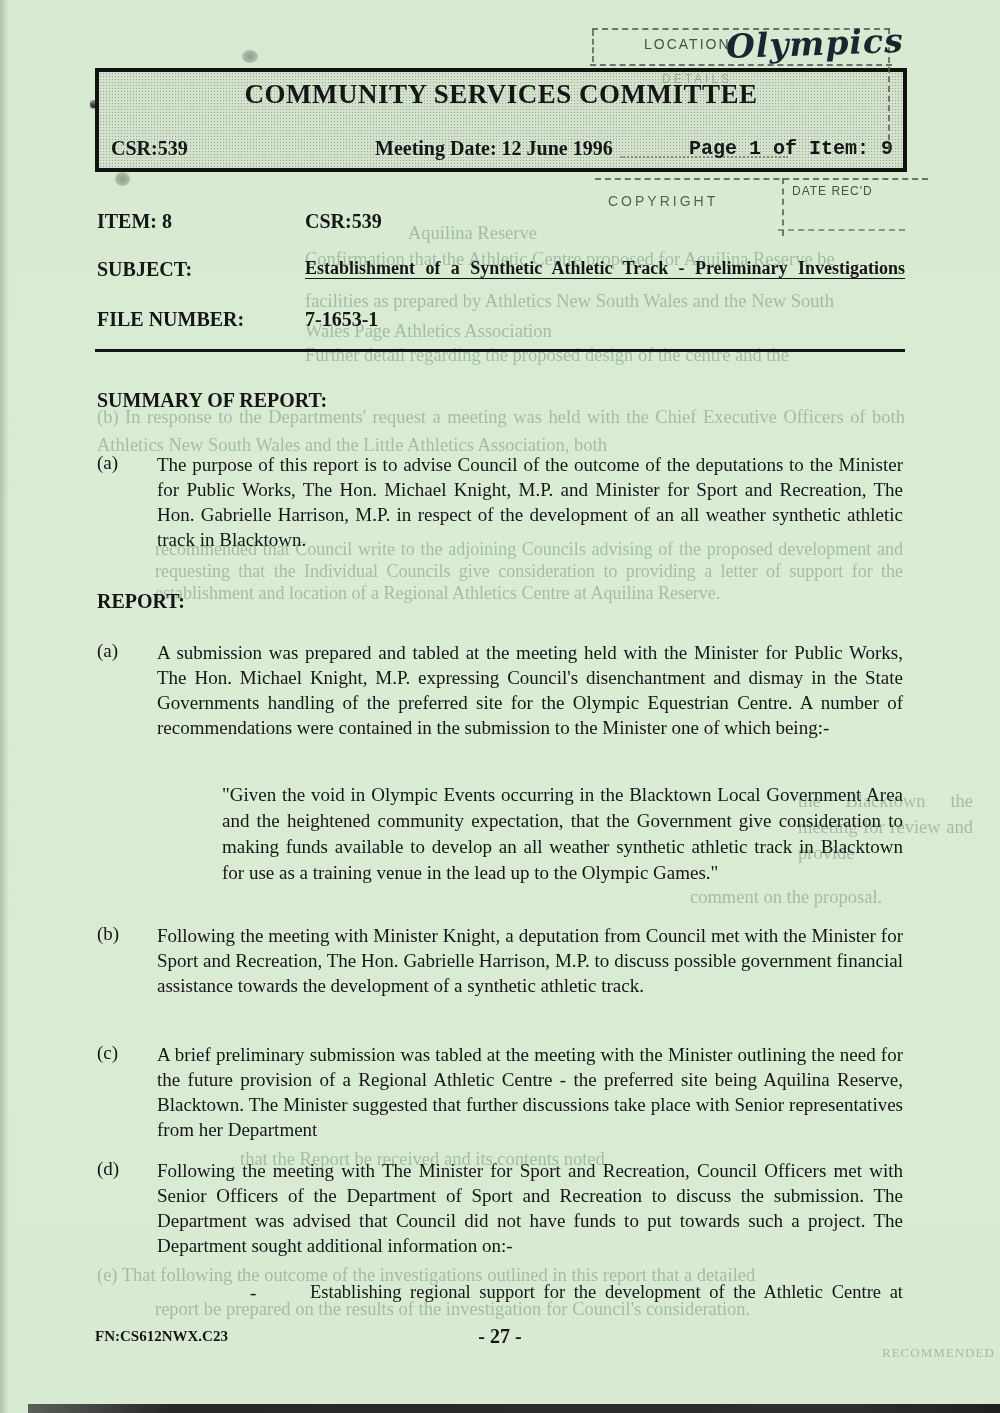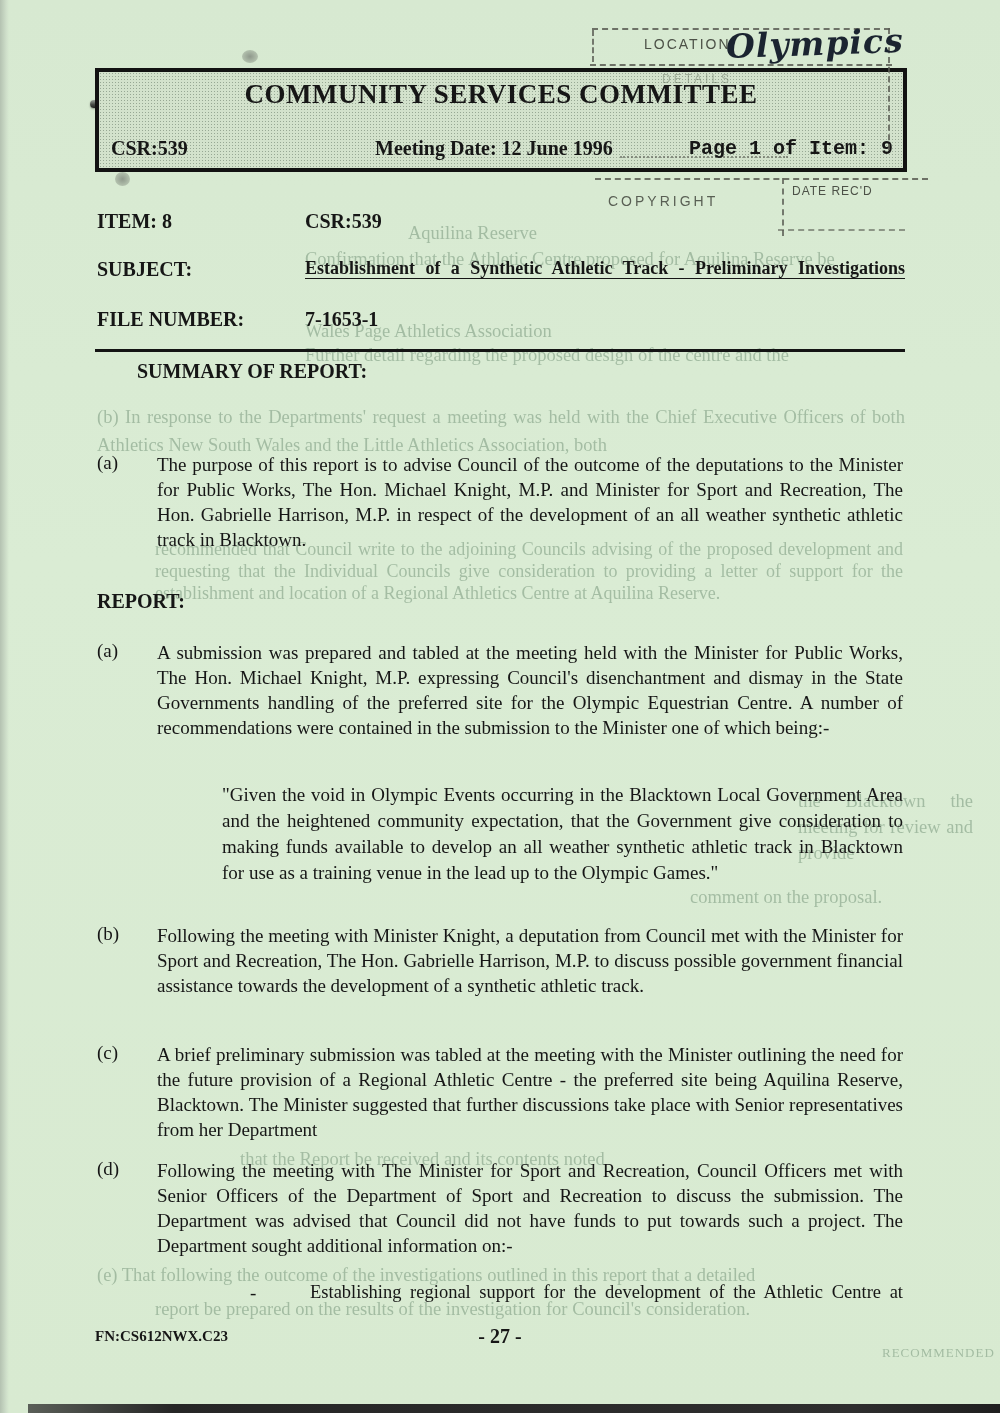--- a/index.html
+++ b/index.html
@@ -105,20 +105,21 @@
 <div class="page">
 
   <div class="left-edge"></div>
   <div class="staple"></div>
   <div class="speck speck-a"></div>
   <div class="speck speck-b"></div>
   <div class="bottom-strip"></div>
 
   <div class="ghost g0">Aquilina Reserve</div>
   <div class="ghost g1">Confirmation that the Athletic Centre proposed for Aquilina Reserve be</div>
+  <div class="ghost g2">facilities as prepared by Athletics New South Wales and the New South</div>
   <div class="ghost g3">Wales Page Athletics Association</div>
   <div class="ghost g4">Further detail regarding the proposed design of the centre and the</div>
   <div class="ghost g5">(b)   In response to the Departments' request a meeting was held with the Chief Executive Officers of both Athletics New South Wales and the Little Athletics Association, both</div>
   <div class="ghost g6">recommended that Council write to the adjoining Councils advising of the proposed development and requesting that the Individual Councils give consideration to providing a letter of support for the establishment and location of a Regional Athletics Centre at Aquilina Reserve.</div>
   <div class="ghost g7">the Blacktown the meeting for review and provide</div>
   <div class="ghost g8">comment on the proposal.</div>
   <div class="ghost g9">that the Report be received and its contents noted</div>
   <div class="ghost g10">(e)   That following the outcome of the investigations outlined in this report that a detailed</div>
   <div class="ghost g11">report be prepared on the results of the investigation for Council's consideration.</div>
   <div class="ghost g12">RECOMMENDED</div>
@@ -149,21 +150,21 @@
   <div class="doc meta-value" style="top:210px;">CSR:539</div>
 
   <div class="doc meta-label" style="top:258px;">SUBJECT:</div>
   <div class="doc subject-value" style="top:258px;">Establishment of a Synthetic Athletic Track - Preliminary Investigations</div>
 
   <div class="doc meta-label" style="top:308px;">FILE NUMBER:</div>
   <div class="doc meta-value" style="top:308px;">7-1653-1</div>
 
   <div class="rule" style="top:349px;"></div>
 
-  <div class="section-heading" style="top:360px;margin-left:40px;">SUMMARY OF REPORT:</div>
+  <div class="section-heading" style="top:389px;">SUMMARY OF REPORT:</div>
   <div class="para-label" style="top:452px;">(a)</div>
   <div class="para-text" style="top:452px;">The purpose of this report is to advise Council of the outcome of the deputations to the Minister for Public Works, The Hon. Michael Knight, M.P. and Minister for Sport and Recreation, The Hon. Gabrielle Harrison, M.P. in respect of the development of an all weather synthetic athletic track in Blacktown.</div>
 
   <div class="section-heading" style="top:590px;">REPORT:</div>
 
   <div class="para-label" style="top:640px;">(a)</div>
   <div class="para-text" style="top:640px;">A submission was prepared and tabled at the meeting held with the Minister for Public Works, The Hon. Michael Knight, M.P. expressing Council's disenchantment and dismay in the State Governments handling of the preferred site for the Olympic Equestrian Centre.  A number of recommendations were contained in the submission to the Minister one of which being:-</div>
 
   <div class="quote-text" style="top:782px;">"Given the void in Olympic Events occurring in the Blacktown Local Government Area and the heightened community expectation, that the Government give consideration to making funds available to develop an all weather synthetic athletic track in Blacktown for use as a training venue in the lead up to the Olympic Games."</div>
 

